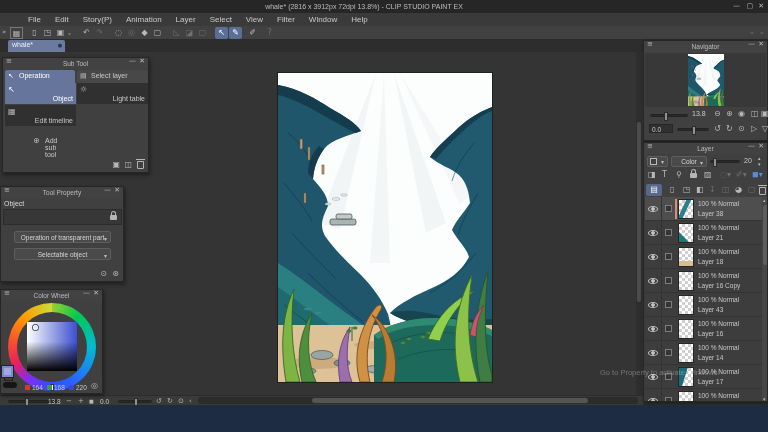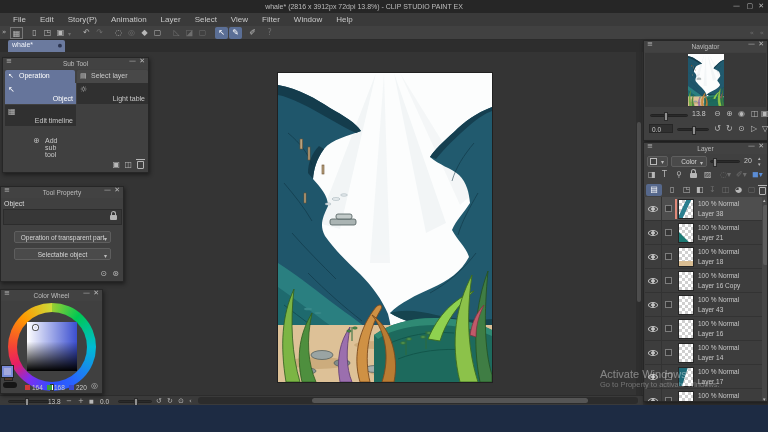--- a/index.html
+++ b/index.html
@@ -149,21 +149,21 @@
     </symbol>
   </svg>
 
   <div class="abs" style="left:0;top:0;width:768px;height:13px;background:#262626">
     <div class="abs" style="left:0;right:40px;top:0;height:13px;text-align:center;font-size:7px;line-height:13px;color:#bdbdbd">whale* (2816 x 3912px 72dpi 13.8%)  - CLIP STUDIO PAINT EX</div>
     <span class="i" style="right:28px;top:3px;font-size:7px">—</span>
     <span class="i" style="right:15px;top:3px;font-size:7px">▢</span>
     <span class="i" style="right:4px;top:3px;font-size:7px">✕</span>
   </div>
 
-  <div class="abs" style="left:0;top:13px;width:768px;height:13px;background:#3a3a3a;font-size:8px;line-height:13px;white-space:nowrap;padding-left:6px">
+  <div class="abs" style="left:0;top:13px;width:768px;height:13px;background:#3a3a3a;font-size:8px;line-height:13px;white-space:nowrap;padding-left:21px">
     <span style="padding:0 7px">File</span><span style="padding:0 7px">Edit</span><span style="padding:0 7px">Story(P)</span><span style="padding:0 7px">Animation</span><span style="padding:0 7px">Layer</span><span style="padding:0 7px">Select</span><span style="padding:0 7px">View</span><span style="padding:0 7px">Filter</span><span style="padding:0 7px">Window</span><span style="padding:0 7px">Help</span>
   </div>
 
   <div class="abs" style="left:0;top:26px;width:768px;height:14px;background:#414141;border-bottom:1px solid #2b2b2b">
     <span class="i" style="left:2px;top:3px;font-size:7px">»</span>
     <span class="tbtn i" style="left:10px;top:1px;border:1px solid #777">▦</span>
     <span class="tbtn i" style="left:28px;top:1px">▯</span>
     <span class="tbtn i" style="left:41px;top:1px">◳</span>
     <span class="tbtn i" style="left:54px;top:1px">▣</span>
     <span class="i dim" style="left:68px;top:5px;font-size:6px">▾</span>
@@ -473,21 +473,20 @@
 
       <div class="abs" style="right:0;top:0;width:7px;height:206px;background:#464646">
         <span class="i" style="left:1px;top:1px;font-size:5px">▴</span>
         <div class="abs" style="left:1px;top:8px;width:5px;height:60px;background:#5d5d5d;border-radius:2px"></div>
         <span class="i" style="left:1px;bottom:1px;font-size:5px">▾</span>
       </div>
     </div>
   </div>
 
   <div id="wm">
-    <div class="w1">Activate Windows</div>
     <div class="w2">Go to Property to activate Windows.</div>
   </div>
 
   <div class="tk" style="left:0;width:768px;background:#1d2b43">
     
     
     
     
     
     

